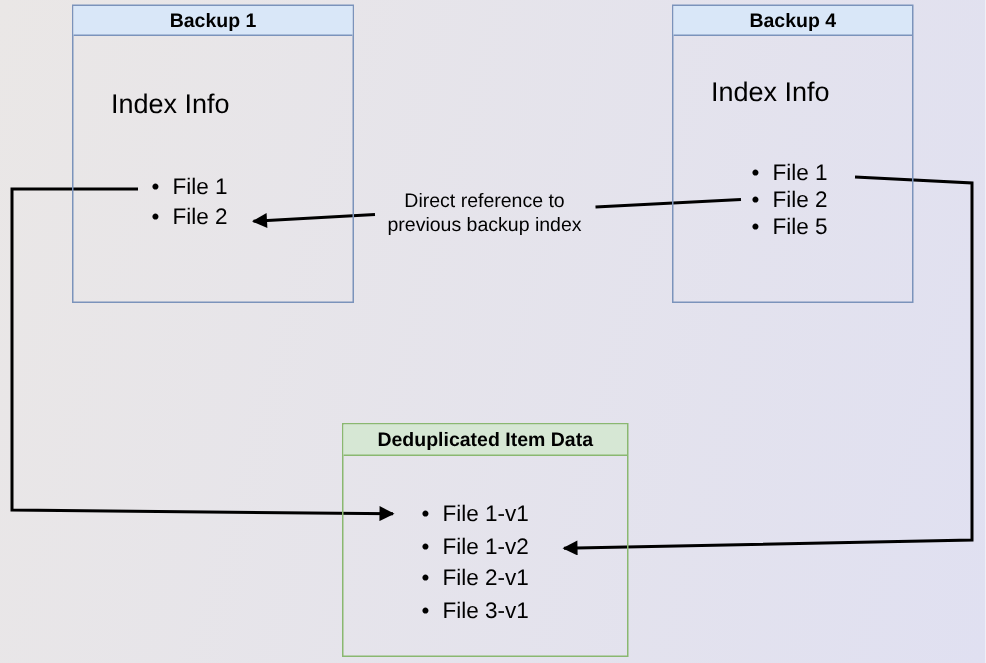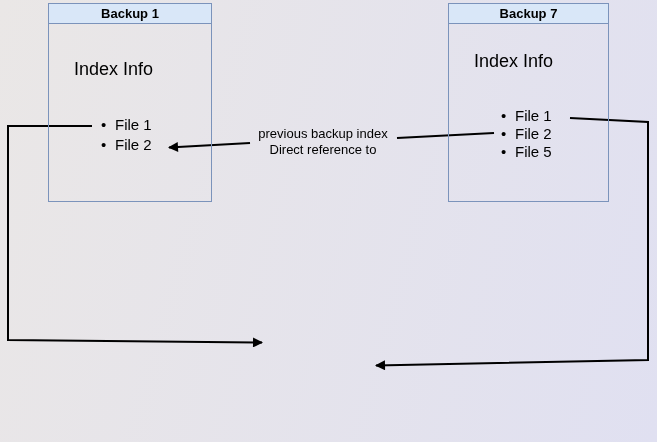--- a/index.html
+++ b/index.html
@@ -76,21 +76,21 @@
     list-style: none;
     font-size: 15px;
     white-space: nowrap;
   }
   ul.filelist li::before {
     content: "\2022";
     display: inline-block;
     width: 14px;
     font-size: 15px;
   }
-  #backup1-box { left: 48px; top: 3px; width: 164px; height: 199px; }
+  #backup1-box { left: 48px; top: 3px; width: 188px; height: 199px; }
   #backup1-box .subtitle { left: 25px; top: 56px; }
   #backup1-box ul { left: 52px; top: 111px; line-height: 20px; }
 
   #backup2-box { left: 448px; top: 3px; width: 161px; height: 199px; }
   #backup2-box .subtitle { left: 25px; top: 48px; }
   #backup2-box ul { left: 52px; top: 103px; line-height: 18px; }
 
   #dedup-box { left: 228px; top: 282px; width: 191px; height: 156px; }
   #dedup-box ul { left: 52px; top: 49px; line-height: 21.5px; }
 
@@ -124,28 +124,37 @@
   <div class="box blue" id="backup1-box">
     <div class="box-header">Backup 1</div>
     <div class="subtitle">Index Info</div>
     <ul class="filelist">
       <li>File 1</li>
       <li>File 2</li>
     </ul>
   </div>
 
   <div class="box blue" id="backup2-box">
-    <div class="box-header">Backup 7</div>
+    <div class="box-header">Backup 4</div>
     <div class="subtitle">Index Info</div>
     <ul class="filelist">
       <li>File 1</li>
       <li>File 2</li>
       <li>File 5</li>
     </ul>
   </div>
 
+  <div class="box green" id="dedup-box">
+    <div class="box-header">Deduplicated Item Data</div>
+    <ul class="filelist">
+      <li>File 1-v1</li>
+      <li>File 1-v2</li>
+      <li>File 2-v1</li>
+      <li>File 3-v1</li>
+    </ul>
+  </div>
 
   <div class="annotation">
+    <div>Direct reference to</div>
     <div>previous backup index</div>
-    <div>Direct reference to</div>
   </div>
 
 </div>
 
 </body></html>

